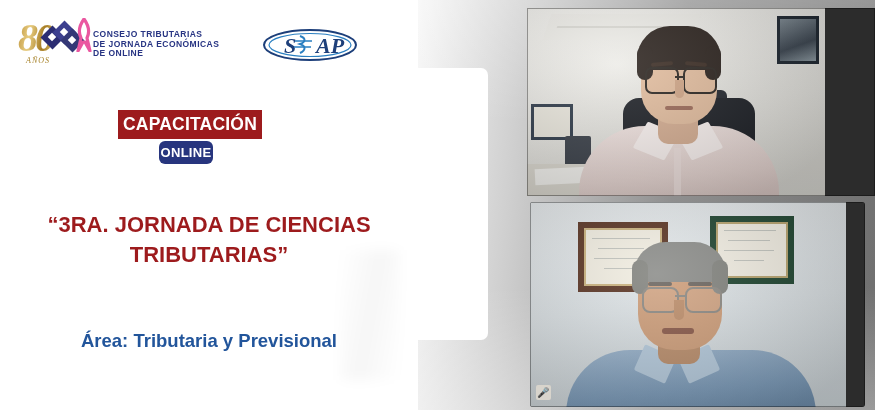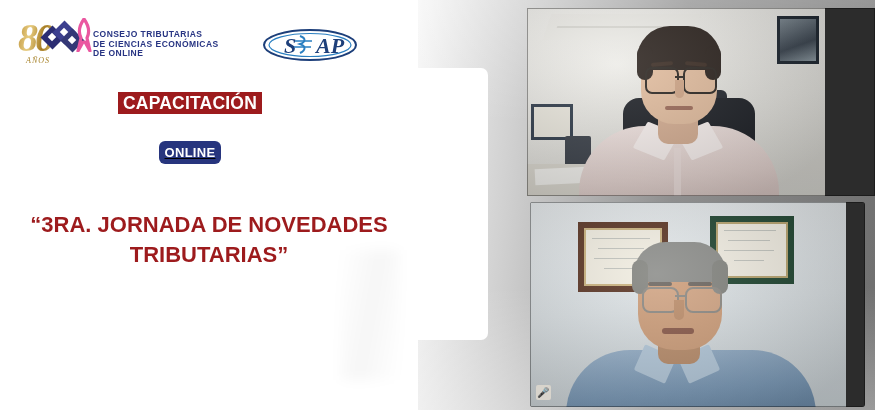--- a/index.html
+++ b/index.html
@@ -28,26 +28,26 @@
   .logo80 .dmi.a{left:5px;top:10px;}
   .logo80 .dmi.b{left:17px;top:5px;}
   .logo80 .dmi.c{left:25px;top:13px;}
   .ribbon{position:absolute;left:57px;top:2px;width:18px;height:34px;}
 
   .cpce-text{position:absolute;left:93px;top:22px;color:#283583;font-size:8.5px;
     font-weight:700;line-height:9.5px;letter-spacing:.45px;}
 
   .sap-logo{position:absolute;left:262px;top:20px;width:96px;height:34px;}
 
-  .banner{position:absolute;left:118px;top:92px;width:144px;height:22px;background:#9d1b1d;
+  .banner{position:absolute;left:118px;top:110px;width:144px;height:29px;background:#9d1b1d;
     display:flex;align-items:center;justify-content:center;}
   .banner span{color:#ffffff;font-size:17.5px;font-weight:700;letter-spacing:.2px;}
 
-  .online{position:absolute;left:159px;top:141px;width:62px;height:23px;background:#27357e;
-    border-radius:6px;display:flex;align-items:center;justify-content:center;text-decoration:underline;}
+  .online{position:absolute;left:159px;top:141px;width:54px;height:23px;background:#27357e;
+    border-radius:6px;display:flex;align-items:center;justify-content:center;}
   .online span{color:#ffffff;font-size:13px;font-weight:700;letter-spacing:.3px;}
 
   .title{position:absolute;left:12px;top:210px;width:394px;text-align:center;color:#9d1b1d;
     font-size:22px;font-weight:700;line-height:30px;}
 
   .area{position:absolute;left:12px;top:330px;width:394px;text-align:center;color:#22559b;
     font-size:18.5px;font-weight:700;}
 
   
   .streak{position:absolute;left:340px;top:250px;width:60px;height:130px;
@@ -165,21 +165,21 @@
             <div class="dmi c"></div>
         </div>
         <svg class="ribbon" viewBox="0 0 18 34">
           <path d="M9 1 C4 8,3 14,6 20 L3 33 L8 24 L10 24 L15 33 L12 20 C15 14,14 8,9 1 Z" fill="none" stroke="#ea57a0" stroke-width="3.2" stroke-linejoin="round"></path>
         </svg>
         <div class="anios">AÑOS</div>
       </div>
 
       <div class="cpce-text">
         <div>CONSEJO TRIBUTARIAS</div>
-        <div>DE CIENCIAS ECONÓMICAS</div>
+        <div>DE JORNADA ECONÓMICAS</div>
         <div>DE ONLINE</div>
       </div>
 
       <svg class="sap-logo" viewBox="0 0 96 34">
         <ellipse cx="48" cy="17" rx="46" ry="15" fill="none" stroke="#1d3f7a" stroke-width="2"></ellipse>
         <ellipse cx="48" cy="17" rx="41" ry="11.5" fill="none" stroke="#2a7fc1" stroke-width="1.2"></ellipse>
         <text x="22" y="25" font-family="Liberation Serif, serif" font-size="22" font-weight="bold" font-style="italic" fill="#1d3f7a">S</text>
         <text x="54" y="25" font-family="Liberation Serif, serif" font-size="22" font-weight="bold" font-style="italic" fill="#1d3f7a">AP</text>
         <path d="M38 8 C44 10,44 14,38 16 C44 18,44 22,38 25" fill="none" stroke="#2a7fc1" stroke-width="2"></path>
         <path d="M33 13 H50 M32 19 H49" stroke="#2a7fc1" stroke-width="1.6"></path>
@@ -187,22 +187,23 @@
     </div>
 
     <div class="banner">
       <span>CAPACITACIÓN</span>
     </div>
 
     <div class="online">
       <span>ONLINE</span>
     </div>
 
-    <div class="title">“3RA. JORNADA DE NOVEDADES TRIBUTARIAS”</div>
-
+    <div class="title">“3RA. JORNADA DE CIENCIAS TRIBUTARIAS”</div>
+
+    <div class="area">Área: Tributaria y Previsional</div>
 
     <div class="streak"></div>
   </div>
 
   <div id="surround"></div>
   <div class="slide-spill"></div>
 
   <div class="tile" id="tile-top">
     <div class="feed">
       <div class="t1-wall"></div>

